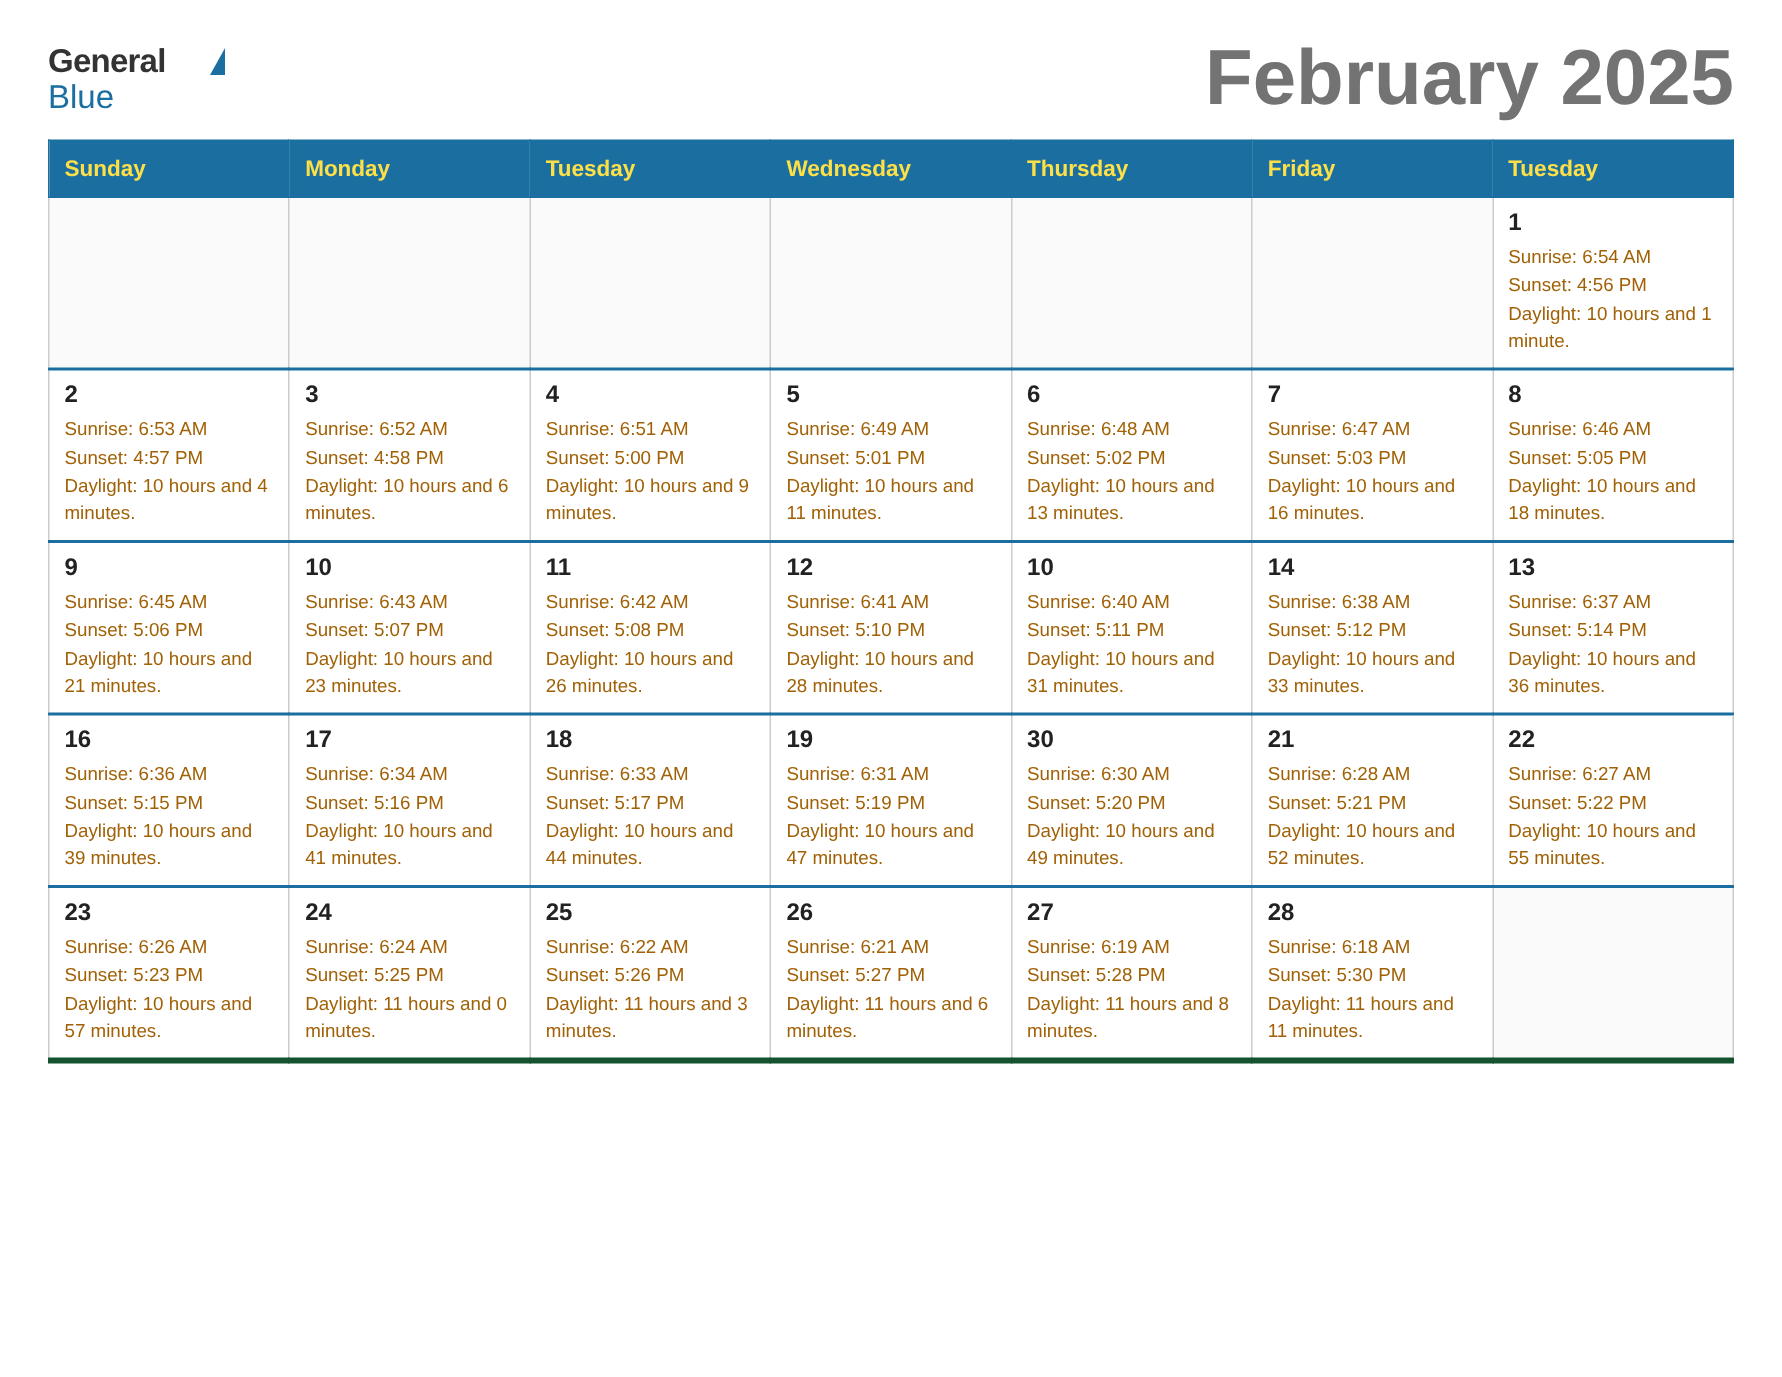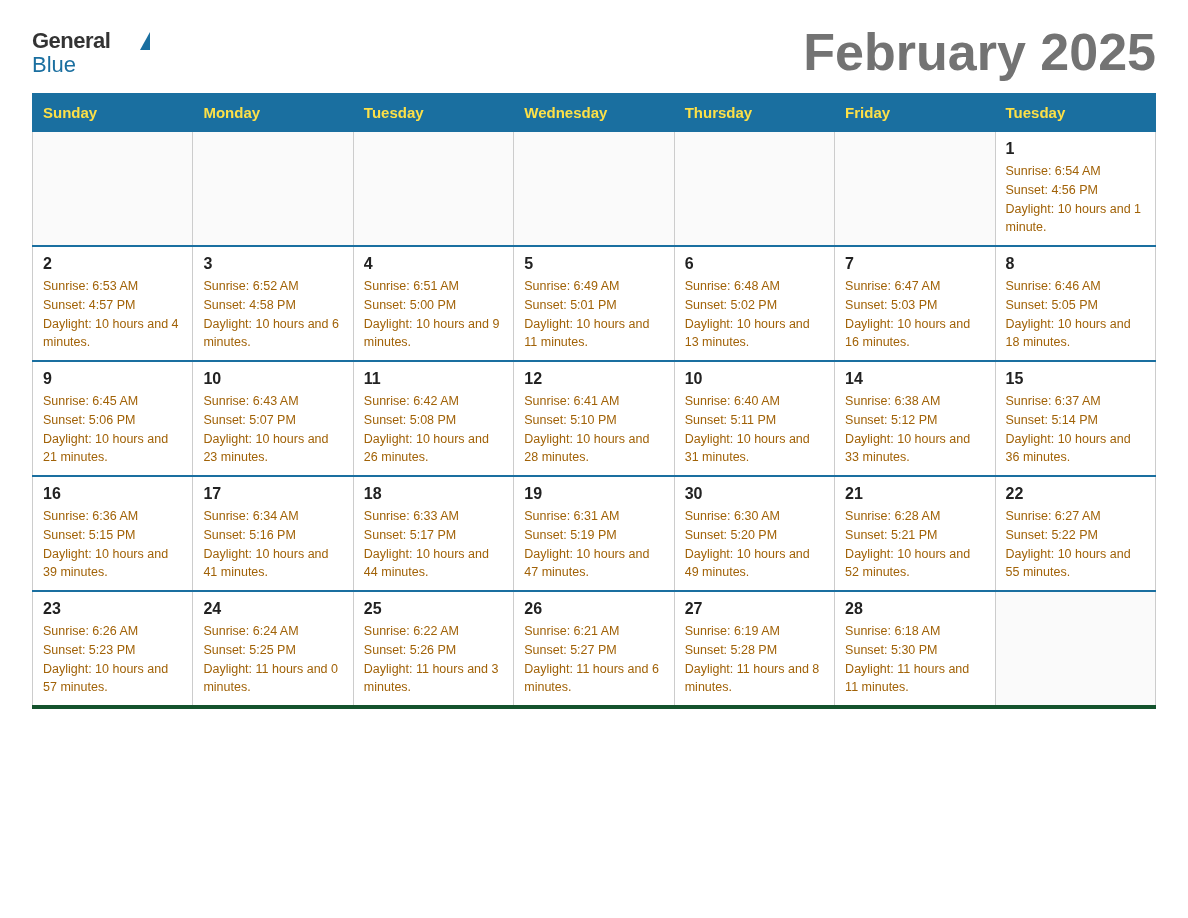--- a/index.html
+++ b/index.html
@@ -200,21 +200,21 @@
         </td>
         <td>
           <span class="day-number">10</span>
           <div class="day-info">Sunrise: 6:40 AM<br>Sunset: 5:11 PM<br>Daylight: 10 hours and 31 minutes.</div>
         </td>
         <td>
           <span class="day-number">14</span>
           <div class="day-info">Sunrise: 6:38 AM<br>Sunset: 5:12 PM<br>Daylight: 10 hours and 33 minutes.</div>
         </td>
         <td>
-          <span class="day-number">15</span>
+          <span class="day-number">13</span>
           <div class="day-info">Sunrise: 6:37 AM<br>Sunset: 5:14 PM<br>Daylight: 10 hours and 36 minutes.</div>
         </td>
       </tr>
       <tr>
         <td>
           <span class="day-number">16</span>
           <div class="day-info">Sunrise: 6:36 AM<br>Sunset: 5:15 PM<br>Daylight: 10 hours and 39 minutes.</div>
         </td>
         <td>
           <span class="day-number">17</span>

